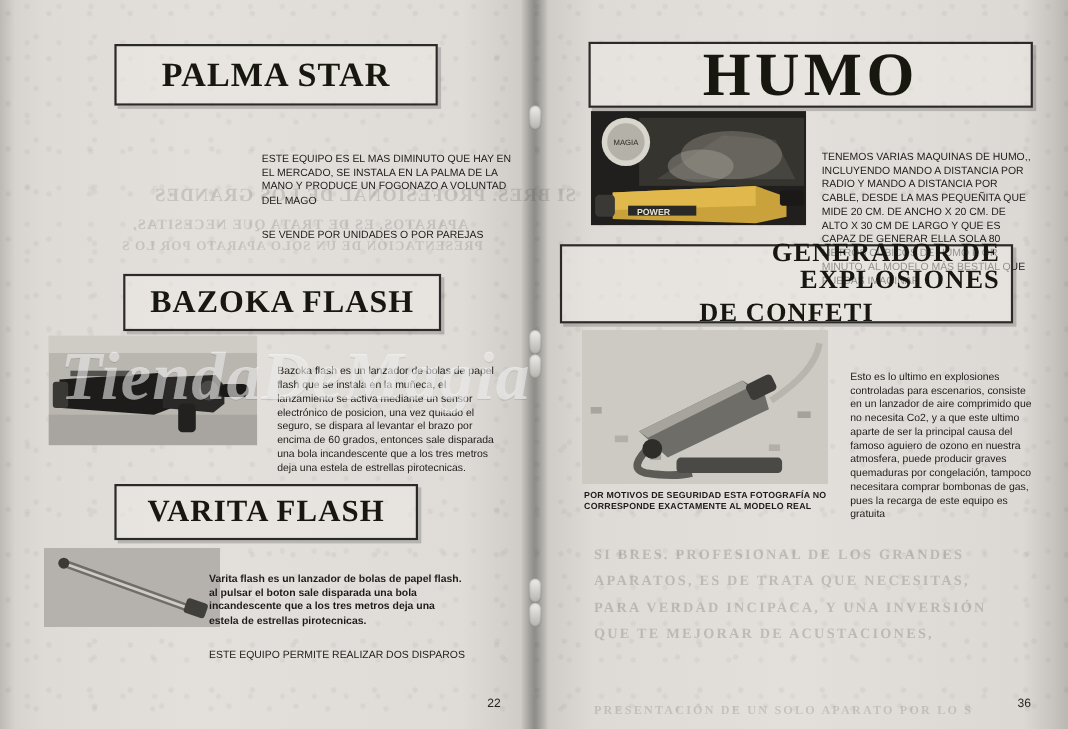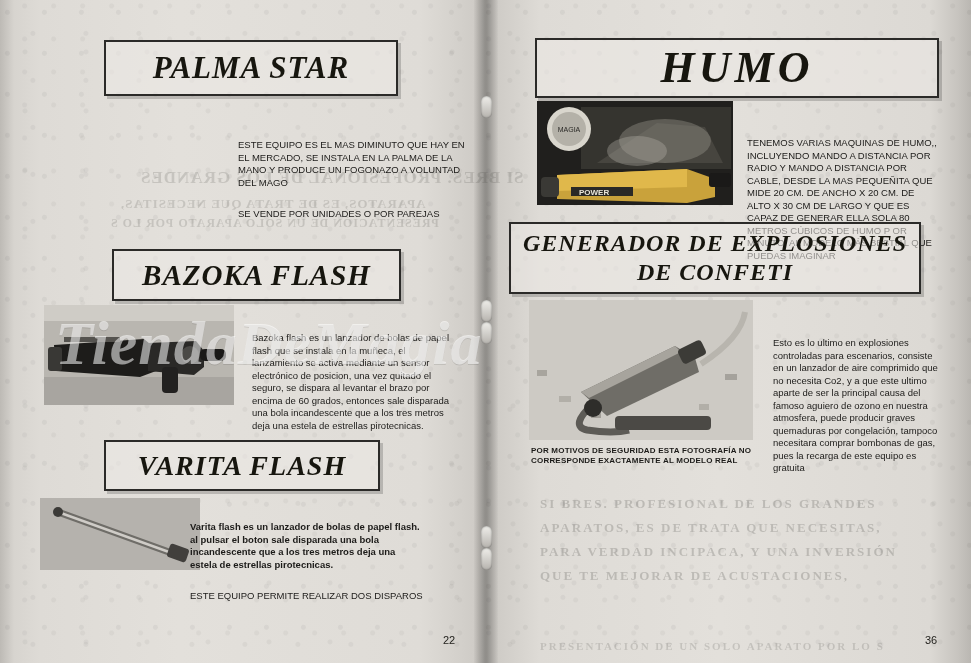--- a/index.html
+++ b/index.html
@@ -68,25 +68,24 @@
     white-space:nowrap;
     margin-top:32px;
   }
   
   .title-box{
     position:absolute;
     border:2px solid #2b2a28;
     background:rgba(236,234,230,.55);
     box-shadow:3px 3px 0 rgba(0,0,0,.18);
     display:flex;align-items:center;justify-content:center;
-    text-align:left;
+    text-align:right;
     font-family:"Liberation Serif", serif;
     color:#17160f;
     letter-spacing:1px;
-    font-style:italic;
   }
   .title-box .inner{padding:2px 10px;line-height:1.05;}
 
   
   .body-txt{
     position:absolute;
     font-family:"Liberation Sans", sans-serif;
     color:#1c1b19;
     line-height:1.32;
   }
@@ -163,21 +162,21 @@
       <rect x="128" y="48" width="20" height="14" rx="3" transform="rotate(19 138 55)" fill="#413f3c"></rect>
     </svg>
   </div>
 
   <div class="body-txt tiny" style="left:190px;top:494px;width:232px;font-weight:bold;">Varita flash es un lanzador de bolas de papel flash. al pulsar el boton sale disparada una bola incandescente que a los tres metros deja una estela de estrellas pirotecnicas.</div>
   <div class="body-txt tiny" style="left:190px;top:563px;width:250px;">ESTE EQUIPO PERMITE REALIZAR DOS DISPAROS</div>
 
   <div class="pagenum" style="left:443px;top:634px;">22</div>
 
   <div class="title-box" style="left:535px;top:38px;width:400px;height:56px;">
-    <span class="inner" style="font-size:44px;font-weight:bold;letter-spacing:4px;font-family:'Liberation Serif',serif;">HUMO</span>
+    <span class="inner" style="font-size:56px;font-weight:bold;letter-spacing:4px;font-family:'Liberation Serif',serif;">HUMO</span>
   </div>
 
   <div class="photo" style="left:537px;top:101px;width:196px;height:104px;">
     <svg width="196" height="104" viewBox="0 0 196 104">
       <rect width="196" height="104" fill="#201f1d"></rect>
       <rect x="44" y="6" width="150" height="62" fill="#35342f"></rect>
       <path d="M60 62 L120 22 L168 26 L186 62 Z" fill="#56544d" opacity=".55"></path>
       <ellipse cx="128" cy="40" rx="46" ry="22" fill="#8e8b83" opacity=".45"></ellipse>
       <ellipse cx="100" cy="50" rx="30" ry="15" fill="#b8b5ad" opacity=".35"></ellipse>
       <circle cx="32" cy="28" r="22" fill="#d9d6cd"></circle>

